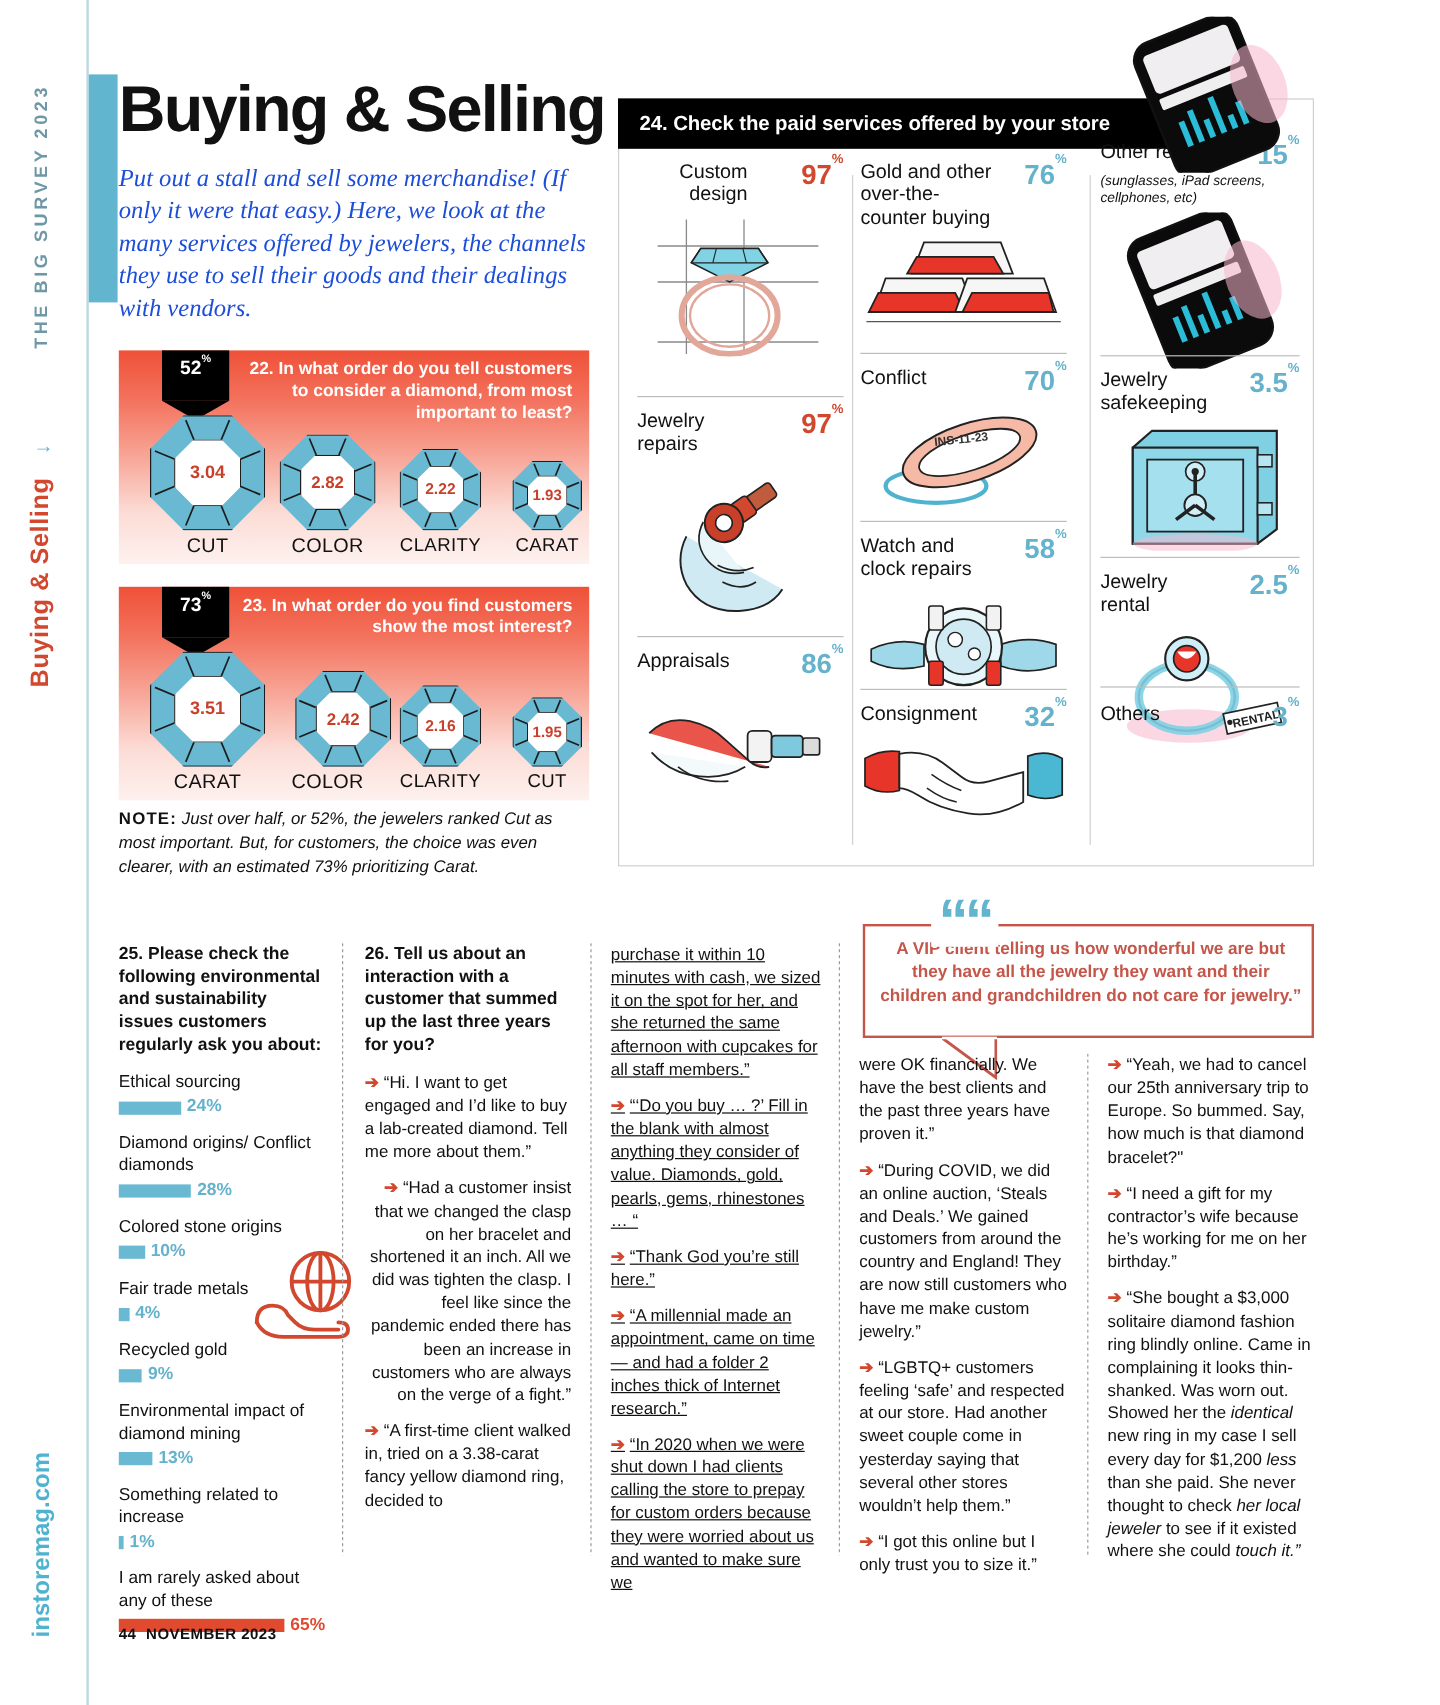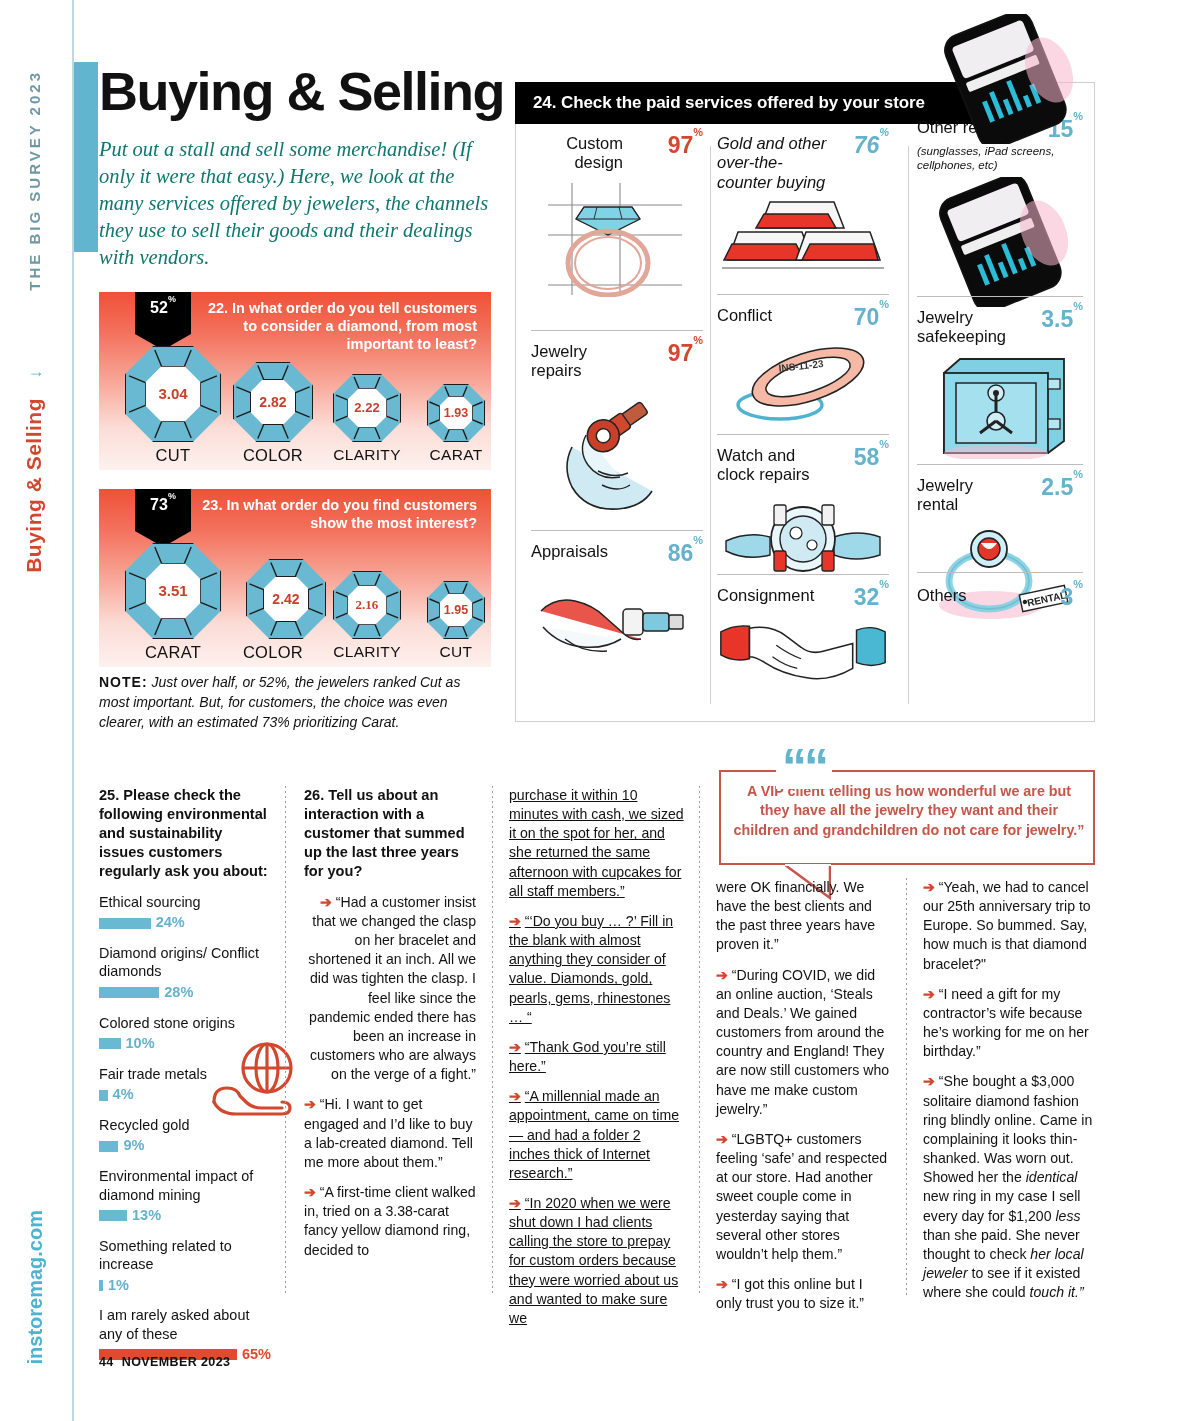--- a/index.html
+++ b/index.html
@@ -20,21 +20,21 @@
     white-space:nowrap;letter-spacing:3px;font-weight:700;
   }
   .vt-survey{top:70px;left:26px;font-size:15px;color:#6f98a6;}
   .vt-arrow{top:370px;left:26px;font-size:17px;color:#62b5ce;letter-spacing:0;}
   .vt-section{top:398px;left:22px;font-size:21px;color:#d2482f;letter-spacing:0.5px;font-weight:800;}
   .vt-site{top:1210px;left:24px;font-size:20px;color:#4fb3cf;letter-spacing:0;font-weight:800;}
 
   
   .title{position:absolute;left:99px;top:64px;font-size:54px;font-weight:800;letter-spacing:-1.5px;line-height:1;}
   .deck{position:absolute;left:99px;top:136px;width:400px;font-family:"Liberation Serif",serif;
-        font-style:italic;font-size:20.5px;line-height:1.32;color:#0f766e;}
+        font-style:italic;font-size:20.5px;line-height:1.32;color:#1d4ed8;}
 
   
   .gem-panel{position:absolute;left:99px;width:392px;height:178px;
     background:linear-gradient(to bottom,#ef5138 0%,#f3705b 22%,#f8aa9c 52%,#fcdcd6 76%,#fdf1ee 100%);}
   #panel22{top:292px;}
   #panel23{top:489px;}
   .qtag{position:absolute;left:36px;top:0;width:56px;height:42px;background:#000;color:#fff;
         display:flex;align-items:flex-start;justify-content:center;padding-top:7px;box-sizing:border-box;
         font-size:16px;font-weight:800;}
   .qtag:after{content:"";position:absolute;left:0;top:42px;width:0;height:0;
@@ -251,21 +251,21 @@
               <line x1="48.878255630870086" y1="18.56599484573815" x2="55.15426392165757" y2="3.414370512553049" stroke="#1c1c1c" stroke-width="1.4"></line>
               <line x1="61.43400515426185" y1="31.121744369129903" x2="76.58562948744694" y2="24.84573607834242" stroke="#1c1c1c" stroke-width="1.4"></line>
             </svg>
             <div class="inner">
               <span class="num" style="font-size:14px">2.42</span>
             </div>
           </div>
           <div class="gem-label" style="font-size:16.5px">COLOR</div>
         </div>
         <div class="gem" style="left: 222px; top: 30px; width: 92px;">
-          <div class="oct" style="width:68px;height:68px;font-family:Liberation Serif, serif;">
+          <div class="oct" style="width:68px;height:68px;">
             <div class="outer"></div>
             <svg class="spokes" viewBox="0 0 68 68">
               <line x1="52.21890438112257" y1="41.54651728623957" x2="65.09778506432991" y2="46.88112433340892" stroke="#1c1c1c" stroke-width="1.4"></line>
               <line x1="41.54651728623957" y1="52.21890438112257" x2="46.88112433340892" y2="65.09778506432991" stroke="#1c1c1c" stroke-width="1.4"></line>
               <line x1="26.45348271376043" y1="52.21890438112257" x2="21.11887566659108" y2="65.09778506432991" stroke="#1c1c1c" stroke-width="1.4"></line>
               <line x1="15.781095618877426" y1="41.54651728623957" x2="2.9022149356700915" y2="46.88112433340893" stroke="#1c1c1c" stroke-width="1.4"></line>
               <line x1="15.781095618877423" y1="26.453482713760433" x2="2.902214935670088" y2="21.11887566659108" stroke="#1c1c1c" stroke-width="1.4"></line>
               <line x1="26.45348271376042" y1="15.78109561887743" x2="21.11887566659106" y2="2.9022149356700986" stroke="#1c1c1c" stroke-width="1.4"></line>
               <line x1="41.54651728623958" y1="15.78109561887743" x2="46.88112433340893" y2="2.902214935670095" stroke="#1c1c1c" stroke-width="1.4"></line>
               <line x1="52.21890438112257" y1="26.45348271376042" x2="65.0977850643299" y2="21.11887566659106" stroke="#1c1c1c" stroke-width="1.4"></line>
@@ -371,21 +371,21 @@
      <rect x="0" y="8" width="20" height="26" rx="4" fill="#f3f3f3" stroke="#222" stroke-width="1.5"></rect>
      <rect x="20" y="12" width="26" height="18" rx="3" fill="#7ec9dd" stroke="#222" stroke-width="1.5"></rect>
      <rect x="46" y="14" width="14" height="14" rx="2" fill="#dcdcdc" stroke="#222" stroke-width="1.4"></rect>
    </g>
    <path d="M28 68 q18 14 42 12" fill="none" stroke="#222" stroke-width="1.4"></path>
  </svg>
         </div>
       </div>
     </div>
   <div class="svc-col" id="col2">
-      <div class="svc-item" style="top: 0px; font-style: italic;">
+      <div class="svc-item" style="top: 0px;">
         <div style="display:flex;justify-content:space-between;align-items:flex-start;gap:6px;">
           <div class="svc-name" style="max-width:110px">Gold and other over-the-counter buying</div>
           <div class="svc-pct pct-blue"><span>76</span><sup>%</sup></div>
         </div>
         <div style="margin-top:4px;display:flex;justify-content:center;">
           <svg viewBox="0 0 170 80" width="170" height="80">
    <g stroke="#222" stroke-width="1.5">
      <polygon points="52,6 116,6 126,32 42,32" fill="#f6f6f6"></polygon>
      <polygon points="46,18 110,18 118,32 38,32" fill="#e8352a"></polygon>
      <polygon points="20,36 84,36 94,64 10,64" fill="#f6f6f6"></polygon>
@@ -603,22 +603,22 @@
       <line x1="63" y1="4" x2="63" y2="52"></line>
       <path d="M10 62 q0 -14 13 -14 q10 0 13 8 l6 6 q6 6 16 6 l20 0" stroke-linecap="round"></path>
       <path d="M10 62 q6 12 22 12 l46 0 q8 0 8 -6 q0 -6 -8 -6" stroke-linecap="round"></path>
     </g>
   </svg>
   <div class="dotdiv" style="left:285px;top:786px;height:510px;"></div>
 
   <div class="bcol" id="bc2">
     <div class="bq-head">26. Tell us about an interaction with a customer that summed up the last three years for you?</div>
     <div id="q26c2">
+        <div class="bullet"><span class="arw">➔</span>“Hi. I want to get engaged and I’d like to buy a lab-created diamond. Tell me more about them.”</div>
         <div class="bullet" style="text-align: right;"><span class="arw">➔</span>“Had a customer insist that we changed the clasp on her bracelet and shortened it an inch. All we did was tighten the clasp. I feel like since the pandemic ended there has been an increase in customers who are always on the verge of a fight.”</div>
-        <div class="bullet"><span class="arw">➔</span>“Hi. I want to get engaged and I’d like to buy a lab-created diamond. Tell me more about them.”</div>
         <div class="bullet"><span class="arw">➔</span>“A first-time client walked in, tried on a 3.38-carat fancy yellow diamond ring, decided to</div>
       </div>
   </div>
   <div class="dotdiv" style="left:492px;top:786px;height:510px;"></div>
 
   <div class="bcol" id="bc3">
     <div class="bullet">purchase it within 10 minutes with cash, we sized it on the spot for her, and she returned the same afternoon with cupcakes for all staff members.”</div>
     <div id="q26c3">
         <div class="bullet"><span class="arw">➔</span>“‘Do you buy … ?’ Fill in the blank with almost anything they consider of value. Diamonds, gold, pearls, gems, rhinestones … “</div>
         <div class="bullet"><span class="arw">➔</span>“Thank God you’re still here.”</div>

